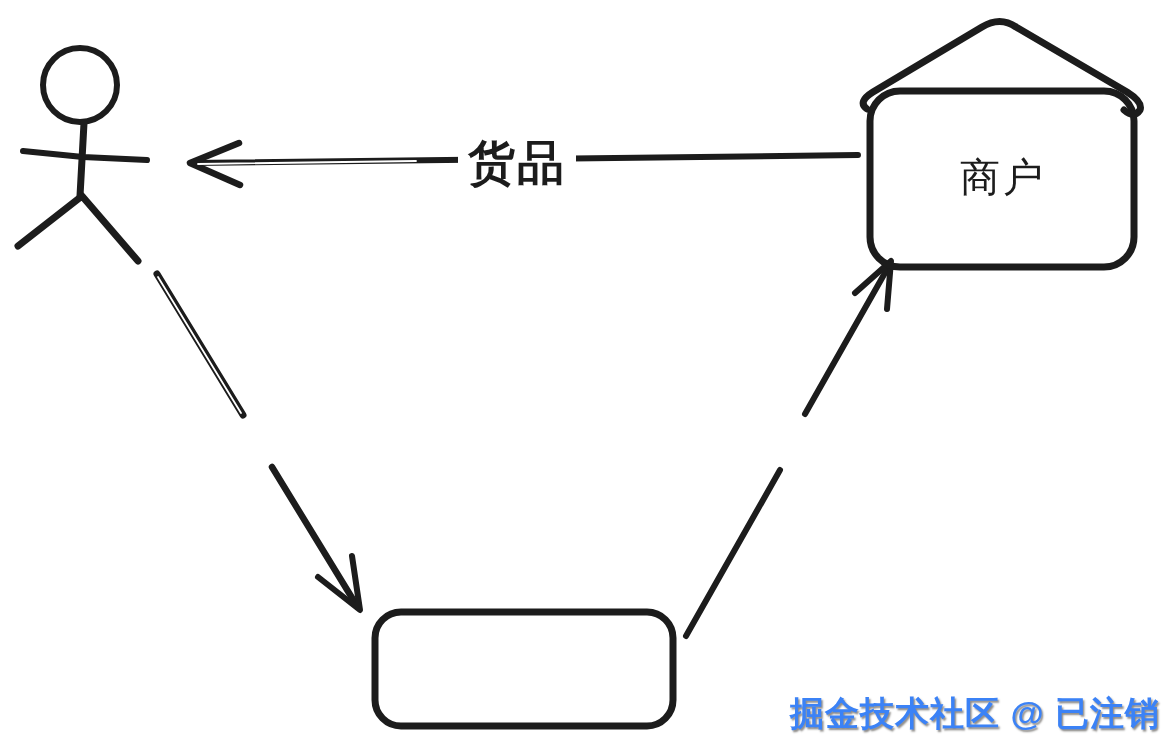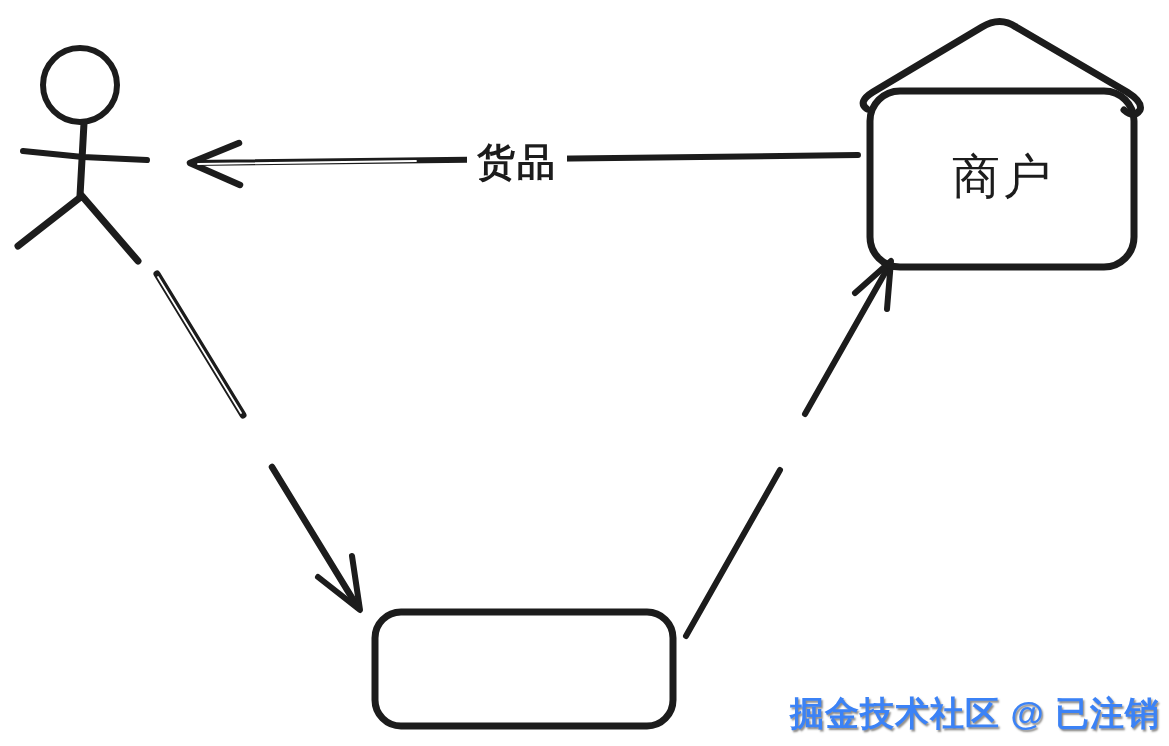--- a/index.html
+++ b/index.html
@@ -24,27 +24,27 @@
   .lbl {
     position: absolute;
     transform: translate(-50%, -50%);
     background: #ffffff;
     color: #1c1c1c;
     white-space: nowrap;
     text-align: center;
     line-height: 1;
   }
   .edge-label {
-    font-size: 38px;
+    font-size: 47px;
     font-weight: 700;
     padding: 2px 10px;
     letter-spacing: 2px;
   }
   .node-label {
-    font-size: 48px;
+    font-size: 40px;
     font-weight: 400;
     padding: 2px 6px;
     letter-spacing: 3px;
   }
   .watermark {
     position: absolute;
     right: 9px;
     top: 691px;
     font-size: 34px;
     font-weight: 700;

